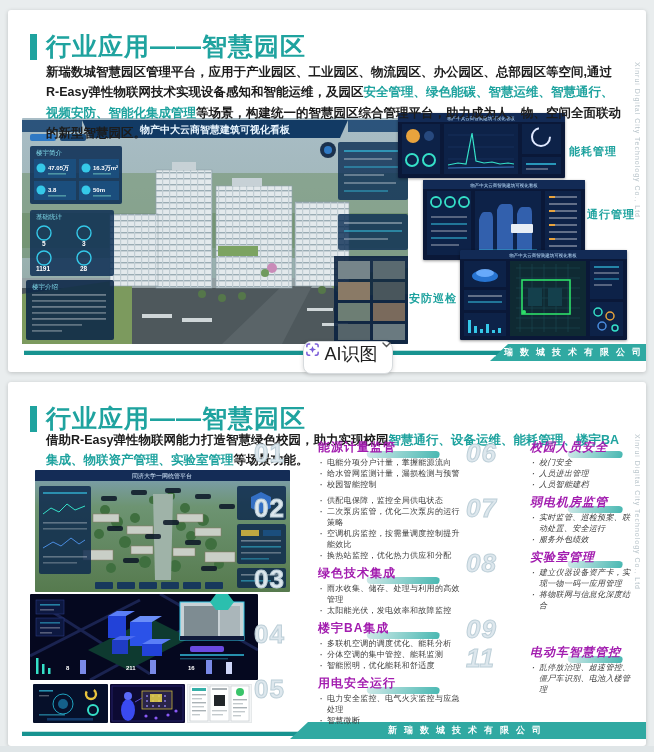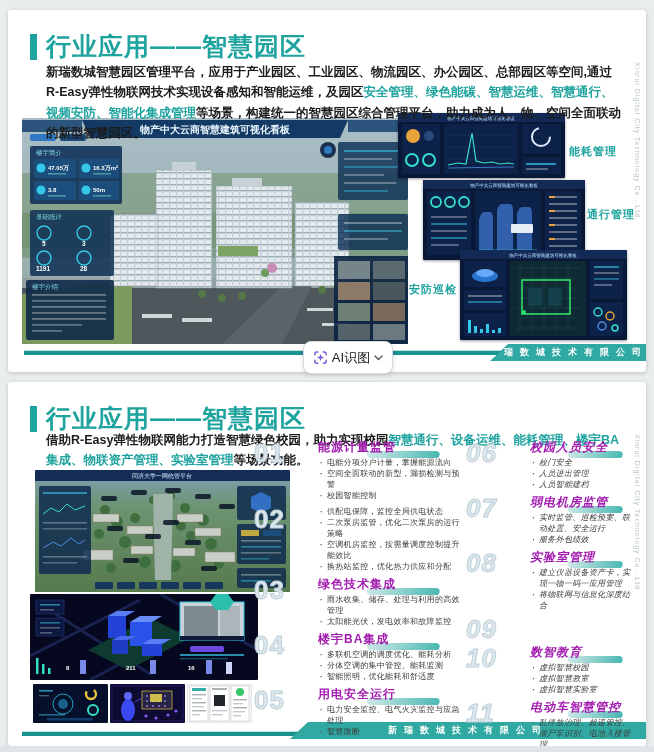--- a/index.html
+++ b/index.html
@@ -13,21 +13,21 @@
   .para{position:absolute;left:38px;right:24px;font-size:12.5px;font-weight:600;color:#1c1c1c;line-height:1.62;z-index:4;}
   #slide1 .para{top:52px;}
   #slide2 .para{top:48px;}
   .seg-a{color:#1fa39f;font-weight:700;}
   .seg-b{font-weight:800;}
   .wm{position:absolute;right:5px;top:52px;writing-mode:vertical-rl;font-size:7px;color:#b9c5cb;letter-spacing:1px;z-index:2;}
   .footer-line{position:absolute;height:4px;background:#179390;border-top:1px solid #bfe0de;z-index:1;}
   .footer-banner{position:absolute;right:0;height:17px;background:#30a9a2;clip-path:polygon(18px 0,100% 0,100% 100%,0 100%);display:flex;align-items:center;justify-content:center;z-index:2;}
   .footer-banner span{color:#ffffff;font-size:9px;font-weight:700;letter-spacing:7px;white-space:nowrap;}
   
-  .ai-btn{position:absolute;left:303px;top:341px;width:88px;height:31px;background:#ffffff;border:1px solid #d7dbde;border-radius:8px;box-shadow:0 1px 4px rgba(0,0,0,.15);display:flex;align-items:center;justify-content:center;gap:4px;font-size:13px;color:#202020;z-index:40;cursor:pointer;}
+  .ai-btn{position:absolute;left:303px;top:341px;width:88px;height:31px;background:#ffffff;border:1px solid #d7dbde;border-radius:8px;box-shadow:0 1px 4px rgba(0,0,0,.15);display:flex;align-items:flex-start;justify-content:center;gap:4px;font-size:18px;color:#202020;z-index:40;cursor:pointer;}
   
   .scene-label{position:absolute;font-size:11px;font-weight:800;color:#1fa39f;letter-spacing:1px;z-index:6;white-space:nowrap;}
   .img{position:absolute;overflow:hidden;border-radius:1px;}
   
   .cols{position:absolute;left:246px;top:58px;right:8px;bottom:0;display:flex;gap:6px;z-index:5;}
   .col{display:flex;flex-direction:column;}
   .col.left{width:206px;}
   .col.right{flex:1;font-style:italic;}
   .sec-row{display:flex;margin-bottom:3px;gap:28px;}
   .sec-num{width:36px;flex:0 0 36px;font-size:26px;font-weight:800;color:#dde7ed;-webkit-text-stroke:1px #bdcfd8;line-height:26px;letter-spacing:1px;}
@@ -284,21 +284,21 @@
           <rect x="134" y="22" width="25" height="2" fill="#ffffff" opacity=".3"></rect>
         <rect x="134" y="28" width="25" height="2" fill="#35c8e8" opacity=".4"></rect>
           <rect x="134" y="34" width="18" height="2" fill="#ffffff" opacity=".3"></rect>
         <rect x="130" y="52" width="33" height="34" fill="#0d2248"></rect>
         <circle cx="138" cy="62" r="4" fill="none" stroke="#35e0c8" stroke-width="1.5"></circle>
         <circle cx="150" cy="66" r="4" fill="none" stroke="#e8a33d" stroke-width="1.5"></circle>
         <circle cx="142" cy="76" r="4" fill="none" stroke="#4a8de0" stroke-width="1.5"></circle>
         <circle cx="155" cy="78" r="3" fill="none" stroke="#35e0c8" stroke-width="1.5"></circle>
       </svg>
     </div>
-    <div class="scene-label" style="left:401px;top:272px;text-align:center;">安防巡检</div>
+    <div class="scene-label" style="left:401px;top:281px;text-align:center;">安防巡检</div>
 
     <div class="footer-line" style="left:16px;width:490px;top:340px;"></div>
     <div class="footer-banner" style="left:482px;top:334px;">
       <span>新瑞数城技术有限公司</span>
     </div>
   </div>
 
   <div class="ai-btn">
     <svg width="15" height="15" viewBox="0 0 16 16">
       <g fill="none" stroke="#7a5cd8" stroke-width="1.6" stroke-linecap="round">
@@ -534,21 +534,21 @@
     </div>
 
     <div class="cols">
       <div class="col left">
           <div class="sec-row">
             <div class="sec-num">01</div>
             <div class="sec-body">
               <div class="sec-title"><span class="tx">能源计量监管</span><i class="swoosh"></i></div>
               <ul class="sec-list">
                 <li>电能分项分户计量，掌握能源流向</li>
-                <li>空间全面联动的新型，漏损检测与预警</li>
+                <li>给水管网监测计量，漏损检测与预警</li>
                 <li>校园智能控制</li>
               </ul>
             </div>
           </div>
           <div class="sec-row">
             <div class="sec-num">02</div>
             <div class="sec-body">
               <ul class="sec-list">
                 <li>供配电保障，监控全局供电状态</li>
                 <li>二次泵房监管，优化二次泵房的运行策略</li>
@@ -618,31 +618,20 @@
               <ul class="sec-list">
                 <li>建立仪器设备资产卡，实现一物一码一应用管理</li>
                 <li>将物联网与信息化深度结合</li>
               </ul>
             </div>
           </div>
           <div class="sec-row">
             <div class="sec-num">09</div>
           </div>
           <div class="sec-row">
-            <div class="sec-num">10</div>
-            <div class="sec-body">
-              <div class="sec-title"><span class="tx">数智教育</span><i class="swoosh"></i></div>
-              <ul class="sec-list">
-                <li>虚拟智慧校园</li>
-                <li>虚拟智慧教室</li>
-                <li>虚拟智慧实验室</li>
-              </ul>
-            </div>
-          </div>
-          <div class="sec-row">
             <div class="sec-num">11</div>
             <div class="sec-body">
               <div class="sec-title"><span class="tx">电动车智慧管控</span><i class="swoosh"></i></div>
               <ul class="sec-list">
                 <li>乱停放治理、超速管控、僵尸车识别、电池入楼管理</li>
               </ul>
             </div>
           </div>
         </div>
     </div>

